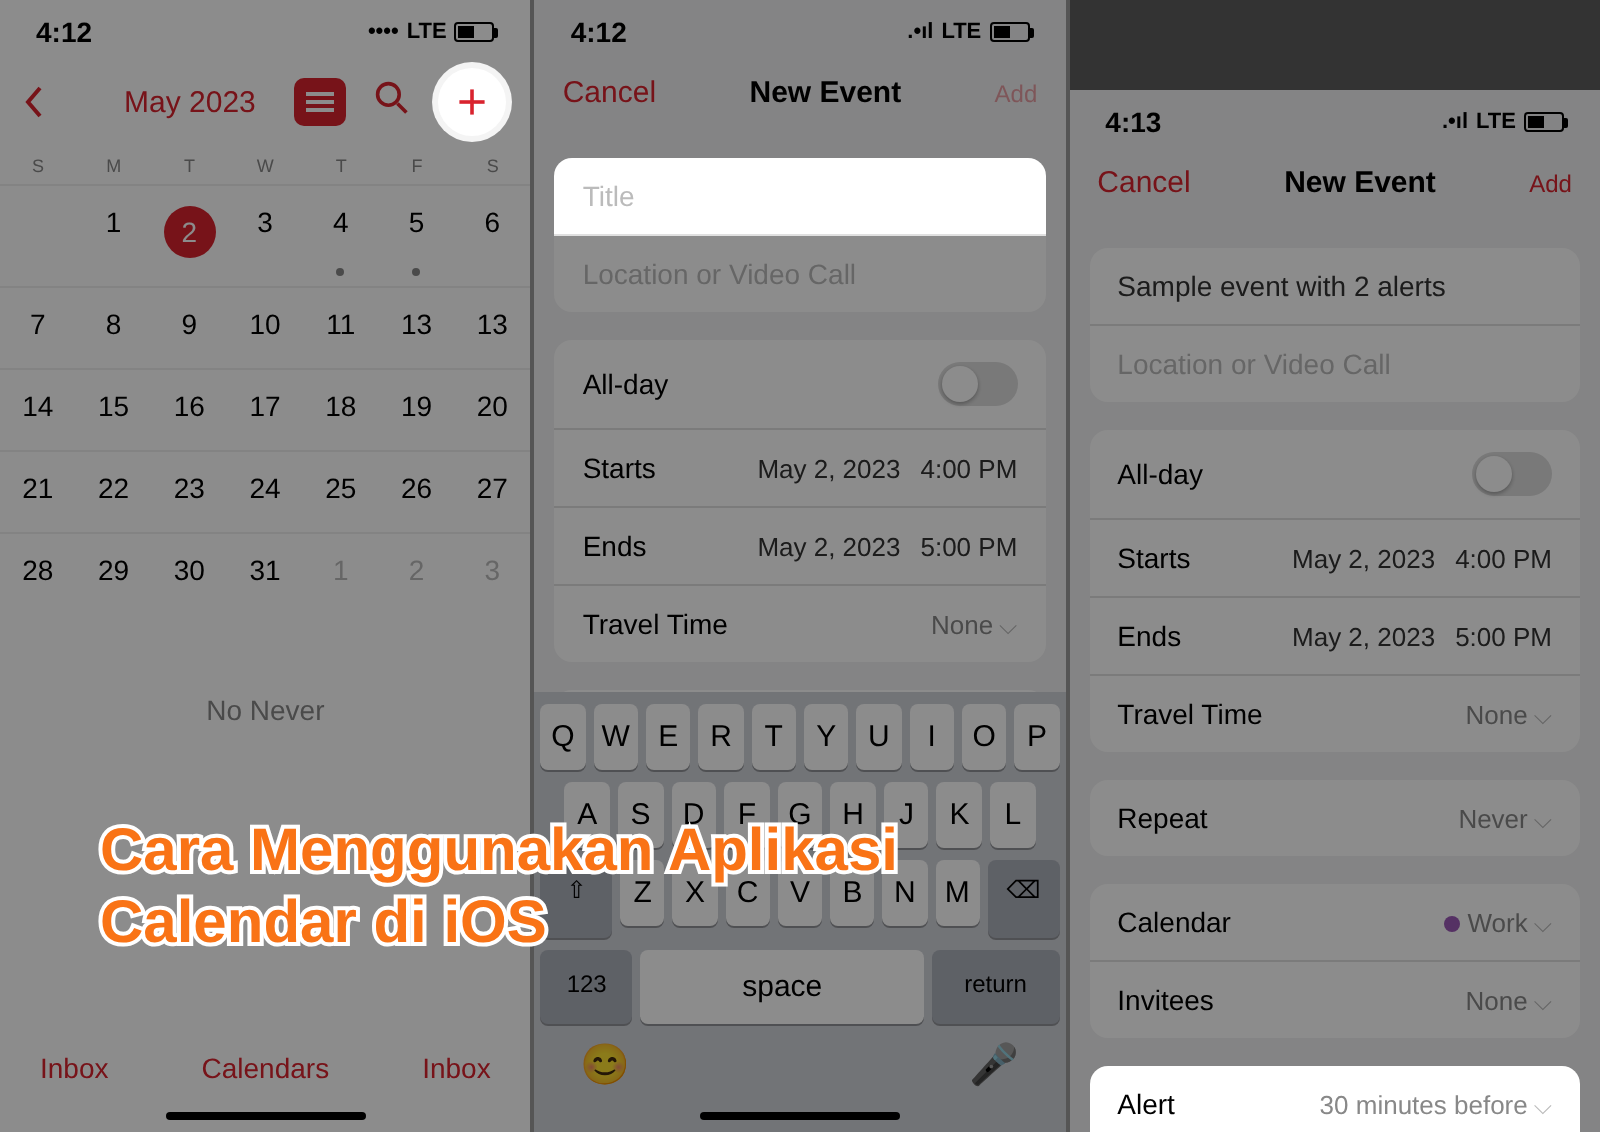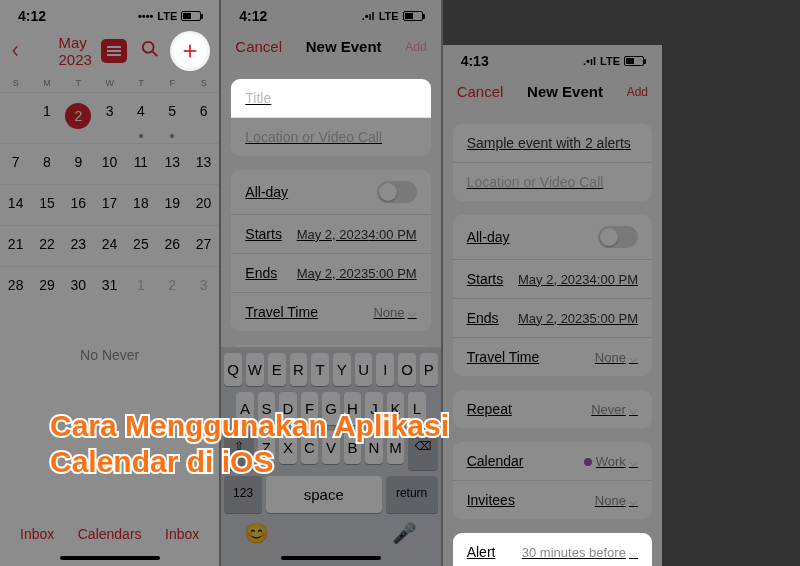--- a/index.html
+++ b/index.html
@@ -6,21 +6,21 @@
     body {
       width: 800px;
       height: 566px;
       background: #333;
       font-family: -apple-system, Helvetica, Arial, sans-serif;
       position: relative;
       overflow: hidden;
     }
     .phones {
       display: flex;
-      width: 662px;
+      width: 800px;
       height: 566px;
     }
     .phone {
       flex: 1;
       background: #fff;
       position: relative;
       overflow: hidden;
       border-right: 2px solid #555;
     }
     .phone:last-child { border-right: none; margin-top: 45px; }
@@ -63,26 +63,26 @@
     .day.dot::after{content:'';position:absolute;bottom:5px;left:50%;transform:translateX(-50%);width:4px;height:4px;background:#888;border-radius:50%;}
     .no-events{text-align:center;color:#888;font-size:14px;padding:40px 0;}
     .cal-footer{position:absolute;bottom:0;left:0;right:0;display:flex;justify-content:space-between;padding:12px 20px 24px;color:#d9232e;font-size:14px;}
     .home-ind{position:absolute;bottom:6px;left:50%;transform:translateX(-50%);width:100px;height:4px;background:#000;border-radius:3px;}
     
     .nav-bar{display:flex;justify-content:space-between;align-items:center;padding:10px 14px;}
     .nav-cancel{color:#d9232e;font-size:15px;}
     .nav-title{font-weight:600;font-size:15px;}
     .nav-add{color:#d9232e;font-size:12px;opacity:0.4;}
     .phone3 .nav-add{opacity:1;}
-    .form-section{margin:14px 10px 0;background:#fff;border-radius:9px;overflow:hidden;text-decoration:underline;}
+    .form-section{margin:14px 10px 0;background:#fff;border-radius:9px;overflow:hidden;}
     .form-row{display:flex;justify-content:space-between;align-items:center;padding:11px 14px;border-bottom:0.5px solid #e0e0e0;font-size:14px;}
     .form-row:last-child{border-bottom:none;}
     .form-row .label{color:#000;}
     .form-row .value{color:#888;font-size:13px;}
-    .form-row .value-group{display:flex;font-size:13px;color:#333;}
+    .form-row .value-group{display:flex;gap:10px;font-size:13px;color:#333;}
     .title-input{color:#bbb;font-size:14px;}
     .phone3 .title-input{color:#333;}
     .phone-body{background:#f0f0f2;min-height:100%;}
     .chevron{color:#bbb;font-size:12px;margin-left:3px;}
     .toggle{width:40px;height:22px;background:#ddd;border-radius:11px;position:relative;}
     .toggle::after{content:'';position:absolute;left:2px;top:2px;width:18px;height:18px;background:#fff;border-radius:50%;box-shadow:0 1px 2px rgba(0,0,0,0.3);}
     .cal-dot{width:8px;height:8px;background:#9b59b6;border-radius:50%;display:inline-block;margin-right:4px;}
     
     .keyboard{position:absolute;bottom:0;left:0;right:0;background:#d0d3d9;padding:6px 3px 3px;}
     .kb-row{display:flex;gap:4px;margin-bottom:6px;justify-content:center;}

